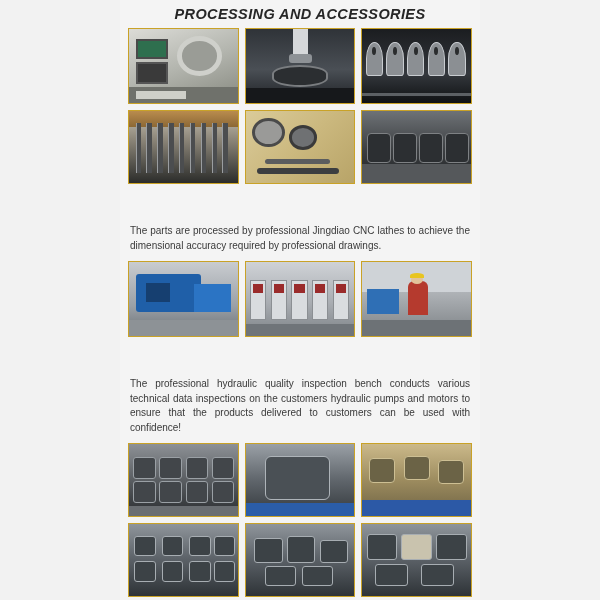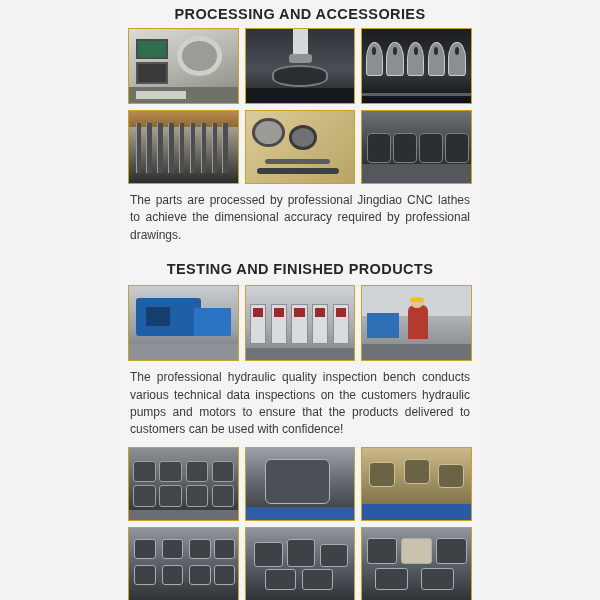--- a/index.html
+++ b/index.html
@@ -30,20 +30,21 @@
   .section-title {
     text-align: center;
     font-weight: bold;
     color: #262626;
     letter-spacing: 0.4px;
   }
   .title-1 {
     font-size: 14.5px;
     padding-top: 6px;
     padding-bottom: 6px;
+    font-style: italic;
   }
   .title-2 {
     font-size: 14.5px;
     padding-top: 9px;
     padding-bottom: 8px;
   }
   .grid {
     display: flex;
     gap: 6px;
     padding: 0 8px 6px 8px;
@@ -51,25 +52,26 @@
   .cell {
     flex: 1 1 0;
     height: 76px;
     border: 1px solid #c9a227;
     background: #2a2a2a;
     overflow: hidden;
     position: relative;
   }
   .cell.tall { height: 74px; }
   .caption {
-    font-size: 12px;
+    font-size: 10px;
     line-height: 1.45;
     color: #3a3a3a;
     padding: 2px 10px 8px 10px;
     text-align: justify;
+    margin-top: 32px;
   }
   
   .ph { position: absolute; inset: 0; }
   .ph .bg { position: absolute; inset: 0; }
   .ph .ob { position: absolute; }
 
   
   .p1 .bg { background: linear-gradient(160deg,#d8d9d4 0%,#b6b8b2 45%,#8e9views 100%); }
   .p1 .bg { background: linear-gradient(160deg,#dcdcd7 0%,#b3b5ae 50%,#86887f 100%); }
   .p1 .scr { left:6%; top:14%; width:30%; height:26%; background:#2e6f4e; border:2px solid #4a4a4a; }
@@ -226,21 +228,20 @@
           <div class="ob k" style="left:4%"></div>
           <div class="ob k" style="left:28%"></div>
           <div class="ob k" style="left:52%"></div>
           <div class="ob k" style="left:76%"></div>
         </div>
       </div>
     </div>
 
     <div class="caption">The parts are processed by professional Jingdiao CNC lathes to achieve the dimensional accuracy required by professional drawings.</div>
 
-    <div class="section-title title-2">TESTING AND FINISHED PRODUCTS</div>
 
     <div class="grid">
       <div class="cell">
         <div class="ph p7">
           <div class="bg"></div>
           <div class="ob blue"></div>
           <div class="ob blue2"></div>
           <div class="ob mt"></div>
           <div class="ob fl"></div>
         </div>

